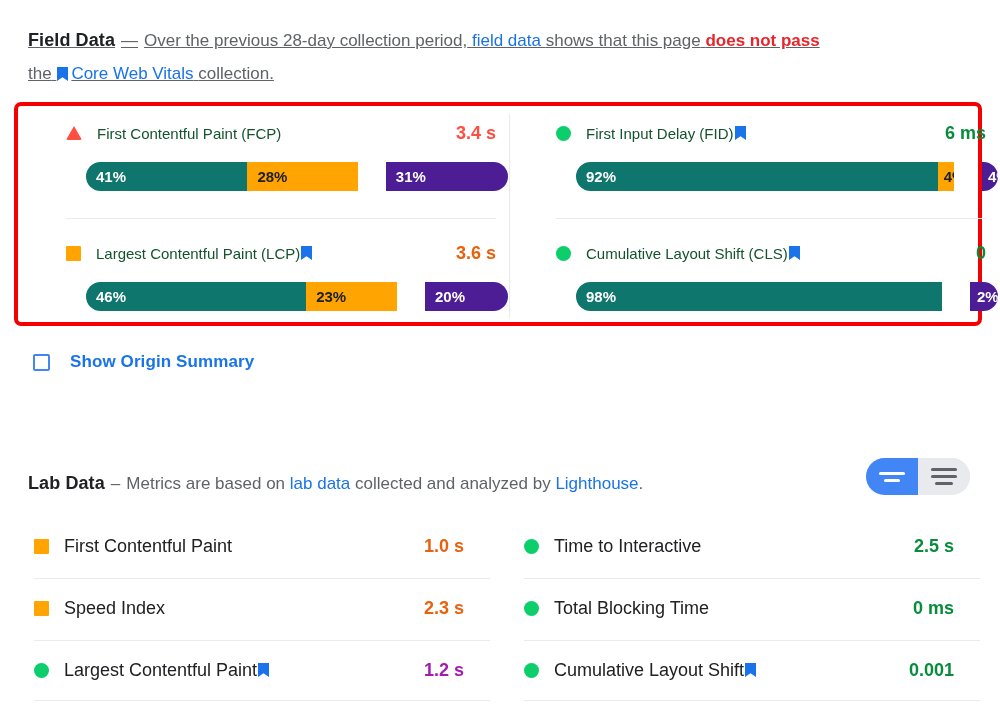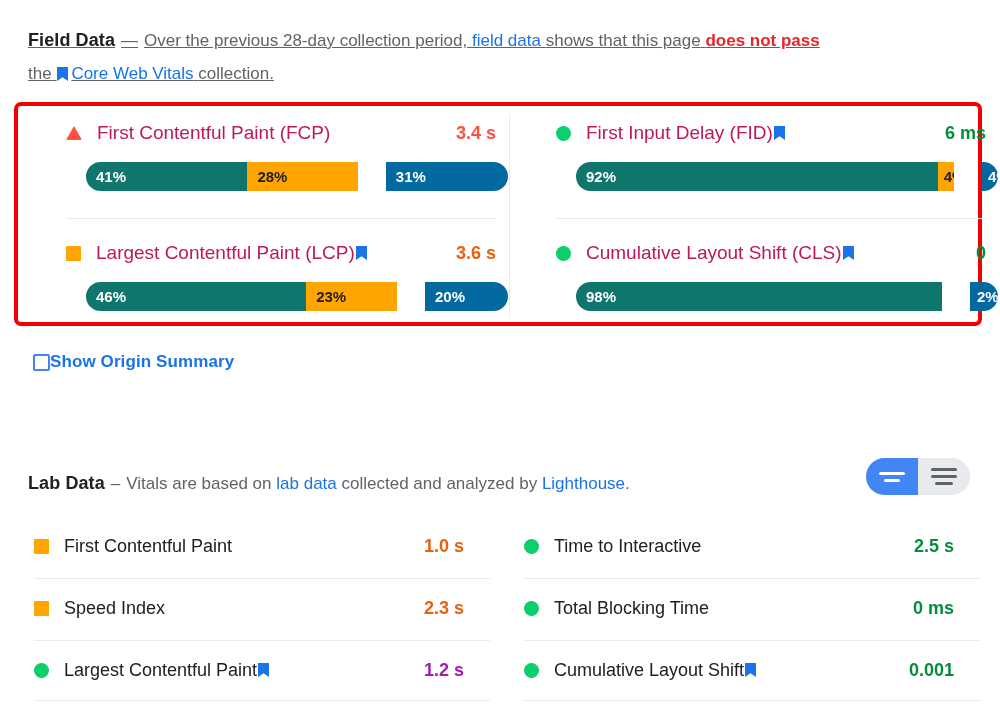--- a/index.html
+++ b/index.html
@@ -104,22 +104,22 @@
   .shape-triangle {
     width: 0;
     height: 0;
     border-left: 8px solid transparent;
     border-right: 8px solid transparent;
     border-bottom: 14px solid #ff4e42;
     background: none !important;
     border-radius: 2px;
   }
   .fd-label {
-    font-size: 19px;
-    color: #be185d;
+    font-size: 15px;
+    color: #14532d;
     white-space: nowrap;
   }
   .fd-value {
     position: absolute;
     right: 0;
     top: 0;
     height: 30px;
     line-height: 30px;
     font-size: 18px;
     font-weight: bold;
@@ -142,21 +142,21 @@
     align-items: center;
     font-size: 15px;
     font-weight: bold;
     box-sizing: border-box;
     padding-left: 10px;
     overflow: hidden;
     white-space: nowrap;
   }
   .seg-good { background: #0f766e; color: #ffffff; }
   .seg-avg  { background: #ffa400; color: #202124; }
-  .seg-poor { background: #0369a1; color: #ffffff; margin-left: 28px; }
+  .seg-poor { background: #4c1d95; color: #ffffff; margin-left: 28px; }
 
   .fd-hr {
     position: absolute;
     height: 1px;
     background: #e8eaed;
     left: 48px;
     width: 430px;
     top: 112px;
   }
   .fd-hr.right { left: 538px; }
@@ -171,21 +171,21 @@
   }
   .checkbox {
     width: 17px;
     height: 17px;
     border: 2px solid #4285f4;
     border-radius: 2px;
     box-sizing: border-box;
     background: #fff;
   }
   .origin-label {
-    margin-left: 0;
+    margin-left: 20px;
     font-size: 17px;
     color: #1a73e8;
     font-weight: bold;
     letter-spacing: .1px;
   }
 
   
   .lab-header {
     position: absolute;
     left: 28px;
@@ -342,21 +342,21 @@
     </div>
   </div>
 </div>
 
 <div class="origin-row">
   <span class="checkbox"></span>
   <span class="origin-label">Show Origin Summary</span>
 </div>
 
 <div class="lab-header">
-  <span class="section-title">Lab Data</span><span class="dash">–</span><span>Vitals are based on</span>
+  <span class="section-title">Lab Data</span><span class="dash">–</span><span>Metrics are based on</span>
   <a class="link" href="#">lab data</a>
   <span>collected and analyzed by</span>
   <a class="link" href="#">Lighthouse</a><span>.</span>
 </div>
 
 <div class="view-toggle">
   <div class="toggle-half active">
     <span class="tl" style="width:26px"></span>
     <span class="tl" style="width:16px"></span>
   </div>

